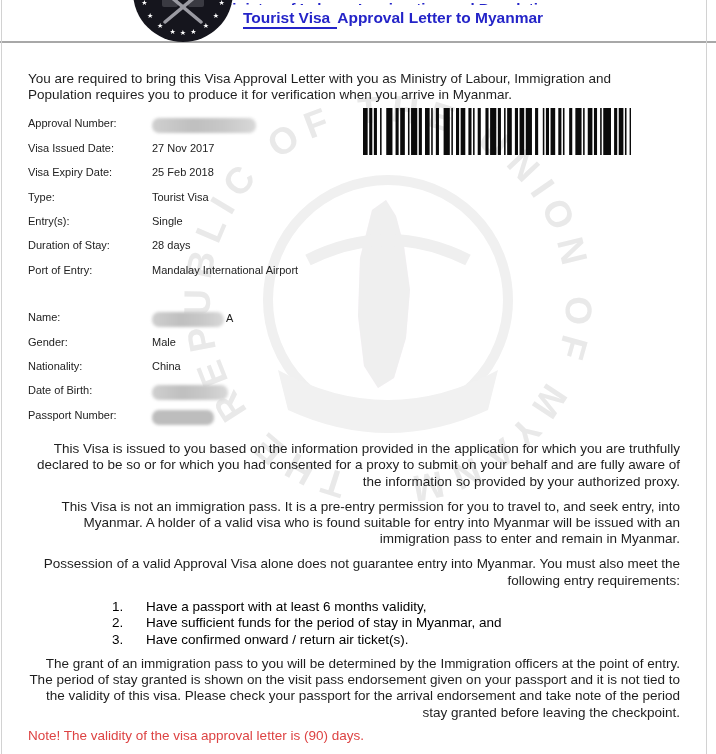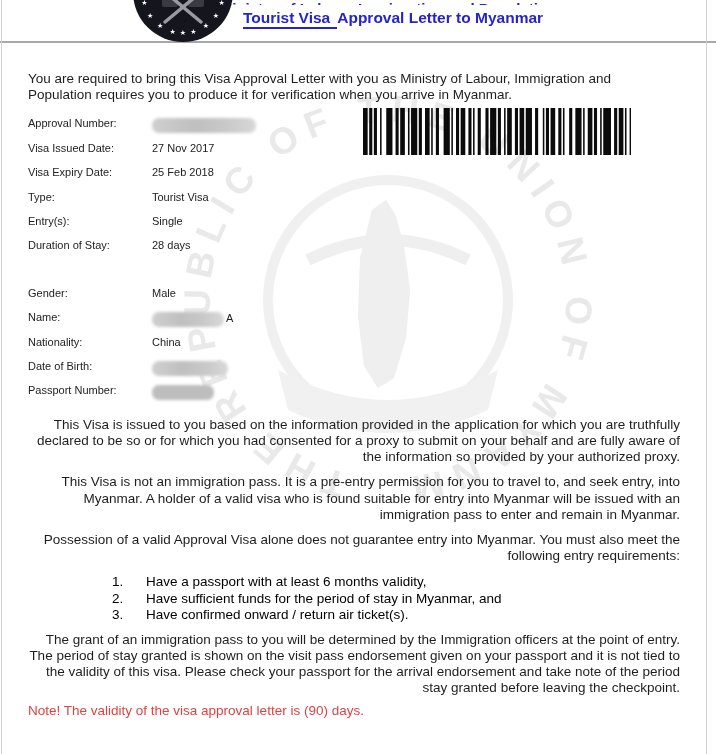--- a/index.html
+++ b/index.html
@@ -196,30 +196,34 @@
         <span class="fvalue">Tourist Visa</span>
       </div>
       <div class="frow">
         <span class="flabel">Entry(s):</span>
         <span class="fvalue">Single</span>
       </div>
       <div class="frow">
         <span class="flabel">Duration of Stay:</span>
         <span class="fvalue">28 days</span>
       </div>
+      <div class="frow">
+        <span class="flabel">Port of Entry:</span>
+        <span class="fvalue">Mandalay International Airport</span>
+      </div>
     </div>
 
     <div class="fields group2">
+      <div class="frow">
+        <span class="flabel">Name:</span>
+        <span class="fvalue"><span class="redact w-name"></span><span>A</span></span>
+      </div>
       <div class="frow">
         <span class="flabel">Gender:</span>
         <span class="fvalue">Male</span>
-      </div>
-      <div class="frow">
-        <span class="flabel">Name:</span>
-        <span class="fvalue"><span class="redact w-name"></span><span>A</span></span>
       </div>
       <div class="frow">
         <span class="flabel">Nationality:</span>
         <span class="fvalue">China</span>
       </div>
       <div class="frow">
         <span class="flabel">Date of Birth:</span>
         <span class="fvalue"><span class="redact w-dob"></span></span>
       </div>
       <div class="frow">

